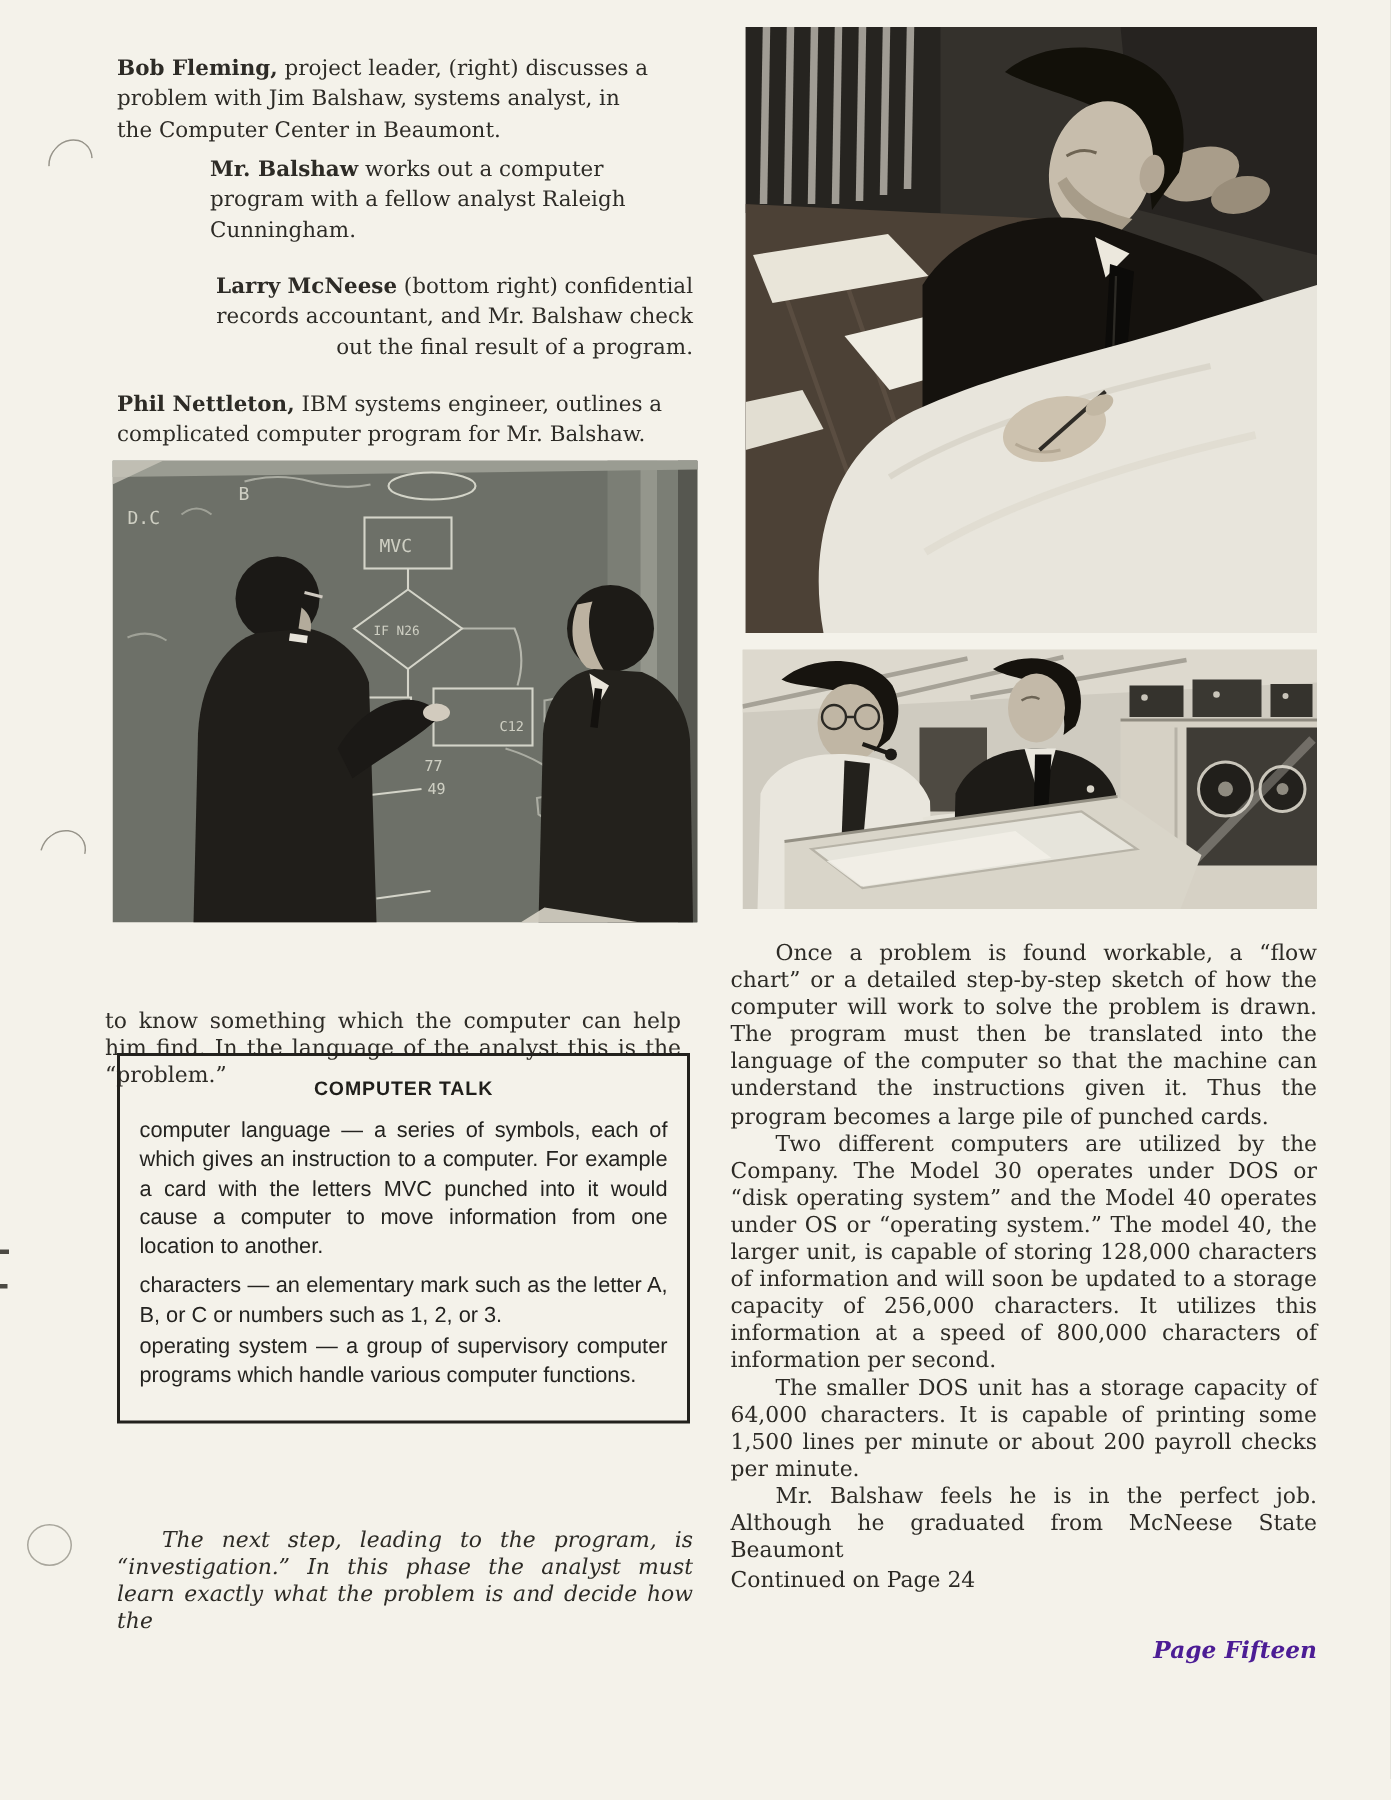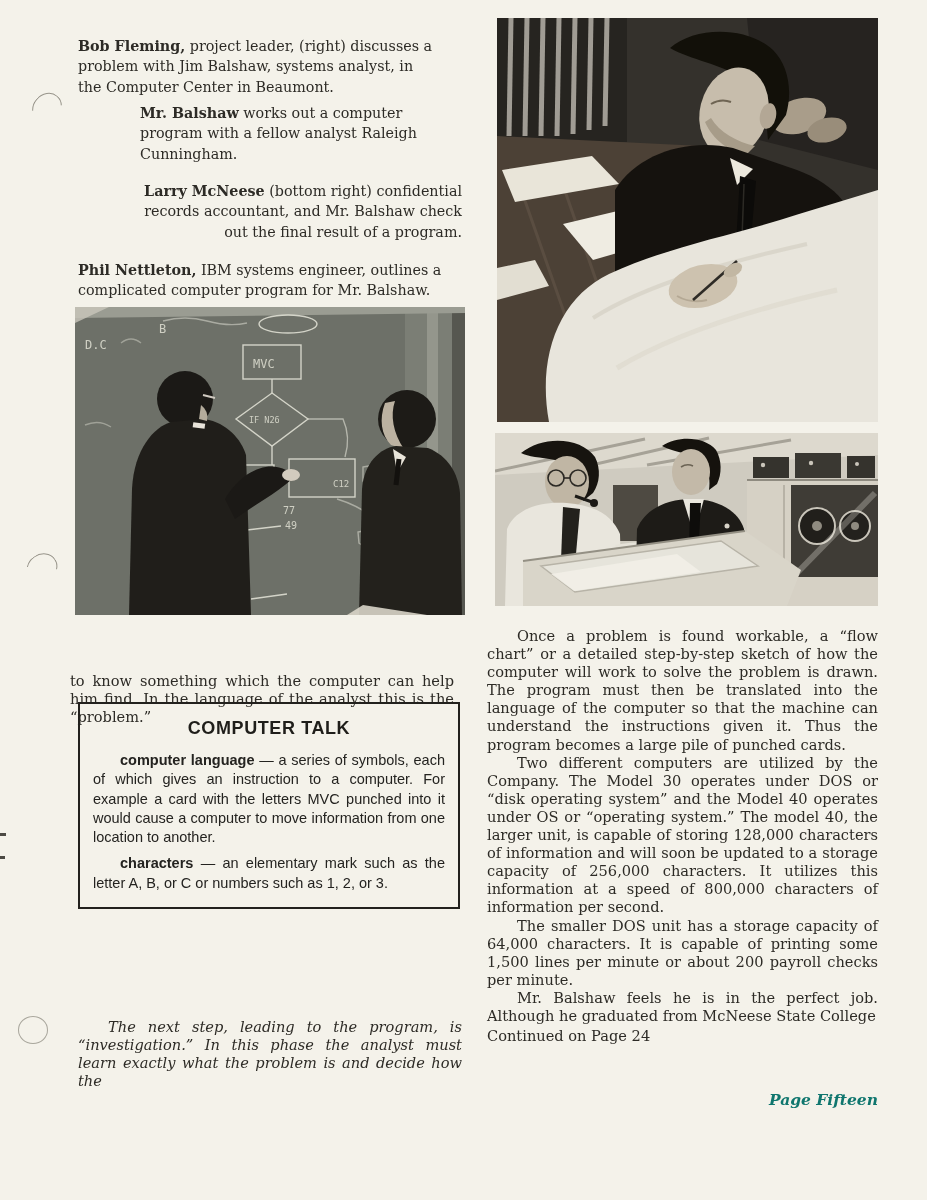--- a/index.html
+++ b/index.html
@@ -13,34 +13,34 @@
   .body-block{position:absolute;}
   .body-block p{margin:0;font-size:14.6px;line-height:1.24;text-align:justify;}
   .body-block p.indent{text-indent:30px;}
   .continued{font-size:14.6px;margin-top:2px;}
   .talk-box{
     position:absolute;left:78px;top:702px;width:352px;
     border:2.6px solid #22211d;padding:4px 13px 12px;
   }
   .talk-box .box-title{
     font-family:"Liberation Sans", sans-serif;font-weight:700;
-    font-size:18px;letter-spacing:.6px;text-align:center;
+    font-size:13px;letter-spacing:.6px;text-align:center;
     margin:10px 0 12px;color:#1f1e1a;
   }
   .talk-box p.def{
     font-family:"Liberation Sans", sans-serif;
     font-size:14.5px;line-height:1.33;text-align:justify;
     margin:0 0 7px;color:#242320;
   }
-  .talk-box p.def b{font-weight:700;margin-left:27px;}
+  .talk-box p.def b{font-weight:400;}
   .photo{position:absolute;display:block;}
   .page-number{
     position:absolute;left:640px;top:1090px;width:238px;
     text-align:right;font-size:15.5px;font-weight:700;font-style:italic;
-    color:#0f766e;
+    color:#4c1d95;
   }
   .hole{position:absolute;border-radius:50%;}
   .hole-arc{
     width:30px;height:26px;border:1.7px solid #97948a;
     border-bottom-color:transparent;border-left-color:transparent;
     transform:rotate(-50deg);
   }
   .hole-ring{width:28px;height:26px;border:1.7px solid #a09d93;opacity:.9;}
   .artifact{position:absolute;background:#4c4a44;}
 </style>
@@ -235,29 +235,30 @@
   </svg>
 
   <div class="body-block" style="left:70px;top:628px;width:384px;margin-top:44px;">
     <p>to know something which the computer can help him find. In the language of the analyst this is the “problem.”</p>
   </div>
 
   <div class="talk-box">
     <div class="box-title">COMPUTER TALK</div>
     <p class="def"><b>computer language</b><span> — a series of symbols, each of which gives an instruction to a computer. For example a card with the letters MVC punched into it would cause a computer to move information from one location to another.</span></p>
     <p class="def" style="margin-bottom:2px;"><b>characters</b><span> — an elementary mark such as the letter A, B, or C or numbers such as 1, 2, or 3.</span></p>
+    <p class="def"><b>operating system</b><span> — a group of supervisory computer programs which handle various computer functions.</span></p>
   </div>
 
   <div class="body-block" style="left:78px;top:1018px;width:384px;font-style:italic;">
     <p class="indent">The next step, leading to the program, is “investigation.” In this phase the analyst must learn exactly what the problem is and decide how the</p>
   </div>
 
   <div class="body-block" style="left:487px;top:627px;width:391px;">
     <p class="indent">Once a problem is found workable, a “flow chart” or a detailed step-by-step sketch of how the computer will work to solve the problem is drawn. The program must then be translated into the language of the computer so that the machine can understand the instructions given it. Thus the program becomes a large pile of punched cards.</p>
     <p class="indent">Two different computers are utilized by the Company. The Model 30 operates under DOS or “disk operating system” and the Model 40 operates under OS or “operating system.” The model 40, the larger unit, is capable of storing 128,000 characters of information and will soon be updated to a storage capacity of 256,000 characters. It utilizes this information at a speed of 800,000 characters of information per second.</p>
     <p class="indent">The smaller DOS unit has a storage capacity of 64,000 characters. It is capable of printing some 1,500 lines per minute or about 200 payroll checks per minute.</p>
-    <p class="indent">Mr. Balshaw feels he is in the perfect job. Although he graduated from McNeese State College</p>
+    <p class="indent">Mr. Balshaw feels he is in the perfect job. Although he graduated from McNeese State Beaumont</p>
     <div class="continued">Continued on Page 24</div>
   </div>
 
   <div class="page-number">Page Fifteen</div>
 
 </div>
 
 </body></html>

